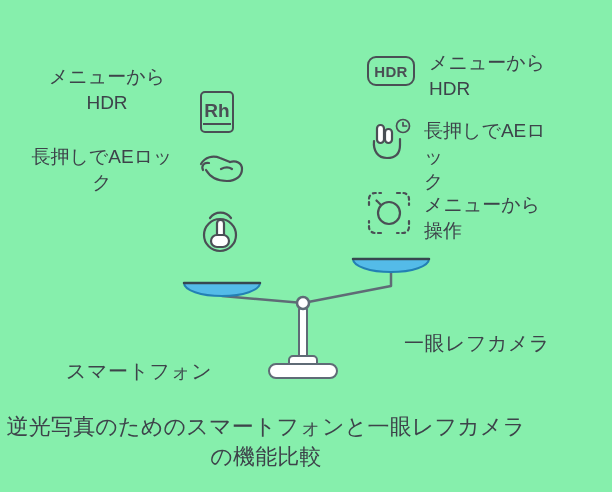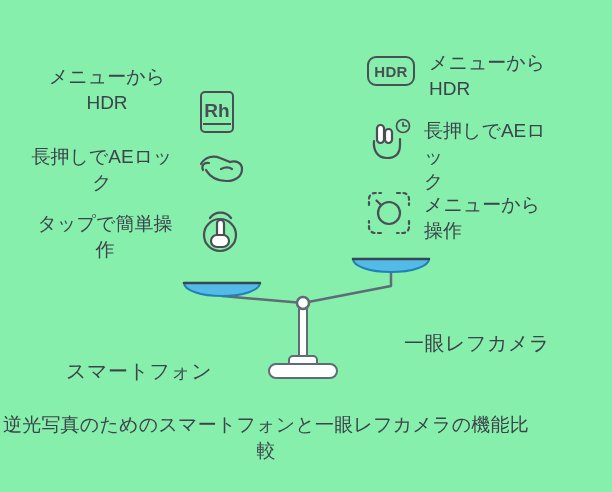--- a/index.html
+++ b/index.html
@@ -19,21 +19,21 @@
   }
   .abs { position:absolute; }
   .feat {
     position:absolute; font-size:19px; line-height:1.35;
     white-space:pre-line;
   }
   .tc { text-align:center; }
   .label { position:absolute; font-size:20px; letter-spacing:0.5px; }
   .caption {
     position:absolute; left:0; top:412px; width:532px;
-    text-align:center; font-size:19px; letter-spacing:0.2px;
+    text-align:center; font-size:22px; letter-spacing:0.2px;
   }
   
   .f-l1 { left:28px;  top:64px;  width:158px; }
   .i-l1 { left:200px; top:91px;  width:34px; height:42px; }
   .f-l2 { left:18px;  top:144px; width:168px; }
   .i-l2 { left:197px; top:143px; }
   .f-l3 { left:24px;  top:211px; width:162px; }
   .i-l3 { left:198px; top:206px; }
   
   .i-r1 { left:367px; top:56px;  width:48px; height:30px; }
@@ -83,22 +83,20 @@
 
   <div class="feat tc f-l2">長押しでAEロッ
 ク</div>
   <svg class="abs i-l2" width="50" height="44" viewBox="0 0 50 44">
     <path class="icn" d="M4 21 C8 14 16 12 23 15 L33 19"></path>
     <path class="icn" d="M6 27 C4 23 7 19 12 20"></path>
     <path class="icn" d="M33 19 C39 17 45 20 45 26 C45 33 39 38 30 38 C20 38 13 34 9 27"></path>
     <path class="icn" d="M24 26 C28 24 32 24 35 26"></path>
   </svg>
 
-  <div class="feat tc f-l3">タップで簡単操
-作</div>
   <svg class="abs i-l3" width="44" height="50" viewBox="0 0 44 50">
     <circle class="icn" cx="22" cy="29" r="16"></circle>
     <path class="icn" d="M12 12 A13 13 0 0 1 33 12"></path>
     <rect class="outl" x="19" y="14" width="7" height="18" rx="3.5"></rect>
     <rect class="outl" x="13" y="29" width="18" height="12" rx="6"></rect>
   </svg>
 
   <div class="hdr-badge i-r1">
     <span>HDR</span>
   </div>

